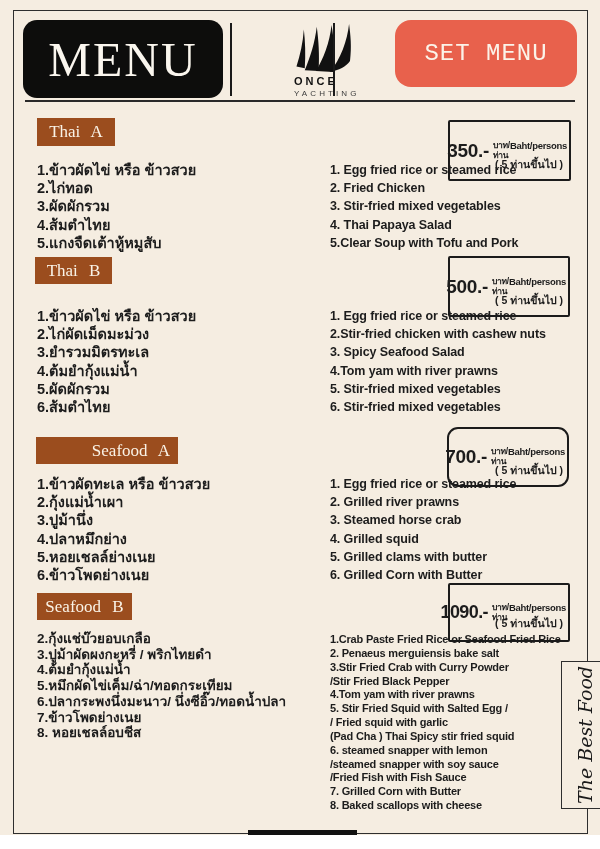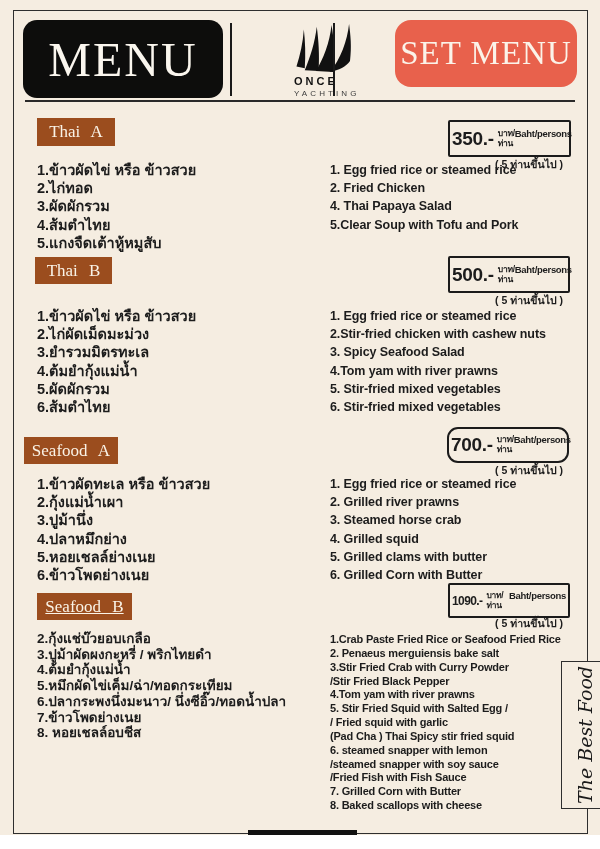--- a/index.html
+++ b/index.html
@@ -16,48 +16,48 @@
               border-radius:14px;display:flex;align-items:center;justify-content:center;}
   .menu-badge span{font-family:"Liberation Serif",serif;font-size:48px;color:#FAF6EE;letter-spacing:2px;}
   .vdiv{position:absolute;top:23px;width:2px;height:73px;background:#1a1a1a;}
   .vdiv.d1{left:230px;} .vdiv.d2{left:333px;}
   .logo{position:absolute;left:294px;top:24px;width:66px;}
   .logo svg{display:block;margin-left:2px;}
   .logo-once{font-size:11px;font-weight:bold;letter-spacing:3px;margin-top:3px;color:#111;}
   .logo-yachting{font-size:8px;letter-spacing:3.1px;margin-top:2px;color:#3c3c3c;}
   .set-menu-badge{position:absolute;left:395px;top:20px;width:182px;height:67px;background:var(--set_menu_badge);
                   border-radius:16px;display:flex;align-items:center;justify-content:center;}
-  .set-menu-badge span{font-family:Liberation Serif, serif;font-size:33px;color:#FBF3E9;letter-spacing:1px;}
+  .set-menu-badge span{font-family:Liberation Mono, monospace;font-size:24px;color:#FBF3E9;letter-spacing:1px;}
   .header-rule{position:absolute;left:25px;top:100px;width:550px;height:2px;background:#2a2a2a;}
 
   
   .section{position:absolute;inset:0;}
   .sec-title{position:absolute;background:var(--section_badge);color:var(--badge_text);
              font-family:"Liberation Serif",serif;display:flex;align-items:center;justify-content:center;
              word-spacing:7px;}
   .price-box{position:absolute;border:2px solid #1b1b1b;border-radius:2px;display:flex;align-items:center;
-             justify-content:flex-start;gap:4px;padding:0 2px;background:transparent;}
+             justify-content:flex-end;gap:4px;padding:12px 2px;background:transparent;}
   .price-num{font-size:19px;font-weight:bold;letter-spacing:-0.3px;white-space:nowrap;}
   .price-units{display:flex;flex-direction:row;line-height:1.15;letter-spacing:-0.3px;}
   .unit-th{font-size:8.5px;font-weight:bold;}
   .unit-en{font-size:9.5px;font-weight:bold;}
   .min-note{position:absolute;right:37px;width:170px;text-align:right;font-size:10.5px;font-weight:bold;}
   .list{position:absolute;font-weight:bold;white-space:nowrap;}
   .list-th{left:37px;font-size:14.5px;line-height:18.2px;}
   .list-en{left:330px;font-size:12.5px;line-height:18.2px;letter-spacing:-0.1px;}
 
   .s0 .sec-title{left:37px;top:118px;width:78px;height:28px;font-size:17px;}
   .s1 .sec-title{left:35px;top:257px;width:77px;height:27px;font-size:17px;}
-  .s2 .sec-title{left:24px;top:437px;width:94px;height:27px;font-size:17px;}
-  .s3 .sec-title{left:37px;top:593px;width:95px;height:27px;font-size:17px;text-decoration:underline;}
+  .s2 .sec-title{left:36px;top:437px;width:94px;height:27px;font-size:17px;padding-left:48px;}
+  .s3 .sec-title{left:37px;top:593px;width:95px;height:27px;font-size:17px;}
   .s0 .price-box{left:448px;top:120px;width:115px;height:33px;}
   .s1 .price-box{left:448px;top:256px;width:114px;height:33px;}
   .s2 .price-box{left:447px;top:427px;width:114px;height:32px;border-radius:11px;}
   .s3 .price-box{left:448px;top:583px;width:114px;height:31px;}
-  .s3 .price-num{font-size:12px;letter-spacing:-0.6px;}
+  .s3 .price-num{font-size:18px;letter-spacing:-0.6px;}
   .s0 .min-note{top:156px;} .s1 .min-note{top:292px;} .s2 .min-note{top:462px;} .s3 .min-note{top:615px;}
   .s0 .list{top:161px;} .s1 .list{top:307px;} .s2 .list{top:475px;}
   .s3 .list-th{top:631px;font-size:13.5px;line-height:15.7px;}
   .s3 .list-en{top:633px;font-size:11px;line-height:13.85px;letter-spacing:-0.2px;}
 
   
   .best-food-tab{position:absolute;left:561px;top:661px;width:46px;height:146px;background:var(--background);
                  border:1.6px solid var(--border);display:flex;align-items:center;justify-content:center;}
   .best-food-tab span{transform:rotate(-90deg);white-space:nowrap;font-family:"DejaVu Serif",serif;
                       font-style:italic;font-size:19px;color:#1a1a1a;}
@@ -102,20 +102,21 @@
     <div class="list list-th">
         <div>1.ข้าวผัดไข่ หรือ ข้าวสวย</div>
         <div>2.ไก่ทอด</div>
         <div>3.ผัดผักรวม</div>
         <div>4.ส้มตำไทย</div>
         <div>5.แกงจืดเต้าหู้หมูสับ</div>
       </div>
     <div class="list list-en">
         <div>1. Egg fried rice or steamed rice</div>
         <div>2. Fried Chicken</div>
+        <div>3. Stir-fried mixed vegetables</div>
         <div>4. Thai Papaya Salad</div>
         <div>5.Clear Soup with Tofu and Pork</div>
       </div>
   </div>
 
   <div class="section s1">
     <div class="sec-title">Thai B</div>
     <div class="price-box">
       <span class="price-num">500.-</span>
       <span class="price-units">

